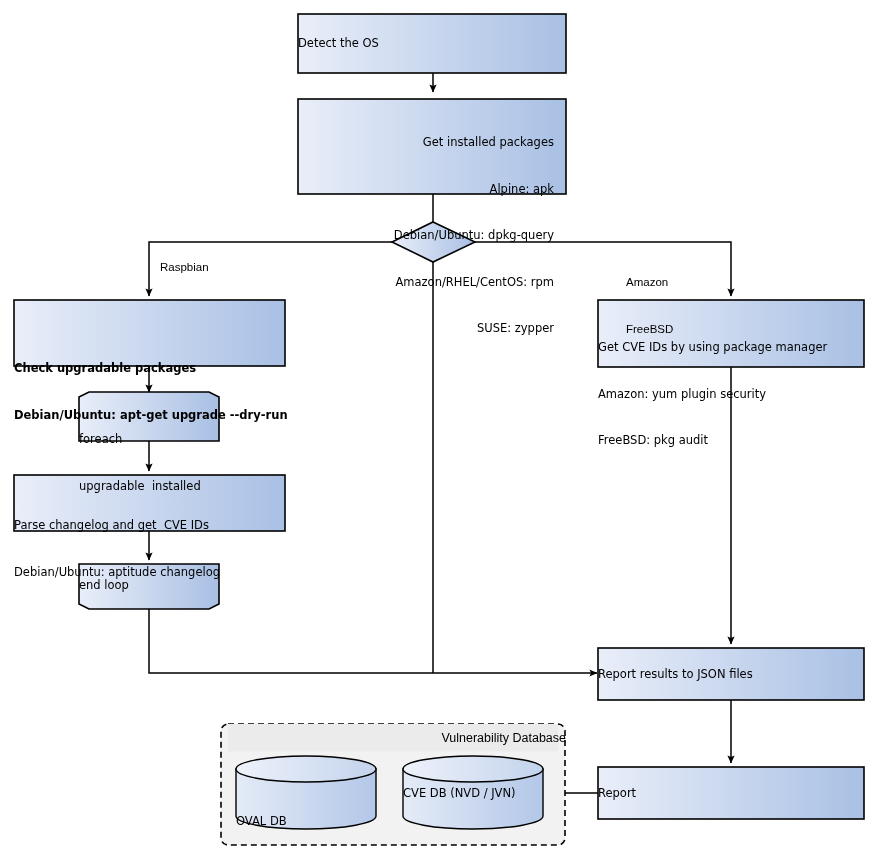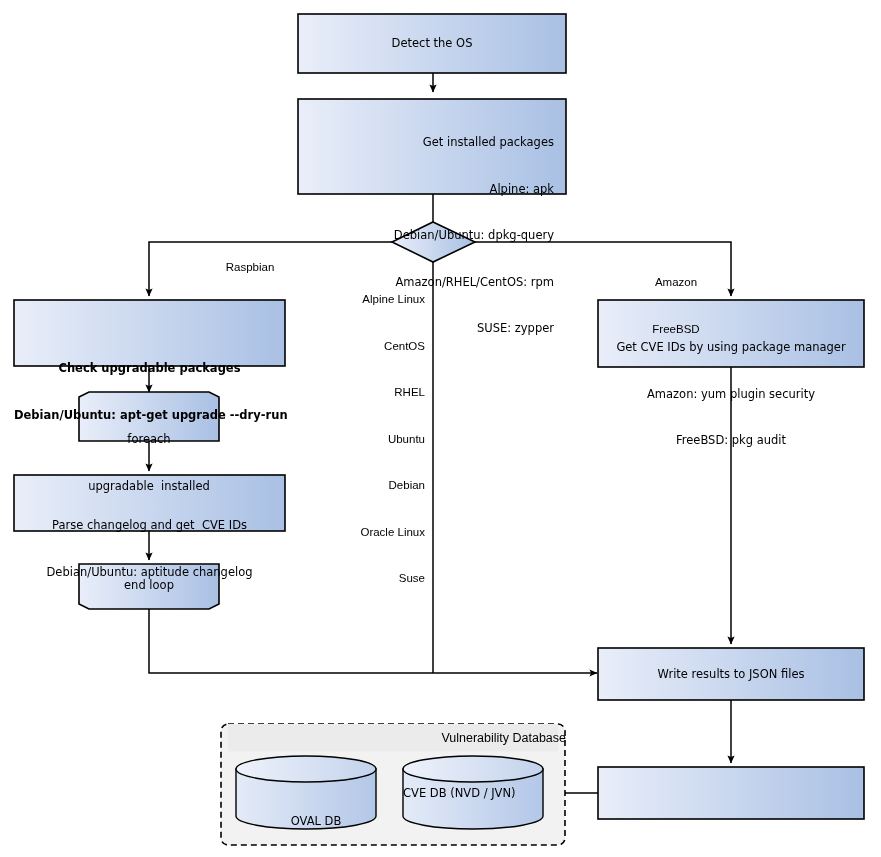--- a/index.html
+++ b/index.html
@@ -29,21 +29,21 @@
   }
   .node-text {
     position: absolute;
     font-family: "DejaVu Sans", sans-serif;
     font-size: 11.5px;
     color: #000000;
     line-height: 15.5px;
     white-space: pre;
     pointer-events: none;
   }
-  .center-text { text-align: center; }
+  .center-text { text-align: left; }
   .right-text  { text-align: right; }
   .edge-label {
     position: absolute;
     font-family: Liberation Sans, sans-serif;
     font-size: 11.5px;
     color: #000000;
     line-height: 15.5px;
     white-space: pre;
   }
   .group-title {
@@ -156,29 +156,20 @@
     <div>Debian/Ubuntu: dpkg-query</div>
     <div>Amazon/RHEL/CentOS: rpm</div>
     <div>SUSE: zypper</div>
   </div>
   <div class="hit" style="left:298px; top:99px; width:268px; height:95px;"></div>
 
   <div class="hit" style="left:392px; top:222px; width:83px; height:40px;"></div>
 
   <div class="edge-label center-text" style="left:160px; top:260px; width:180px;">Raspbian</div>
 
-  <div class="edge-label right-text" style="left:304px; top:261px; width:121px;">
-    <div>Alpine Linux</div>
-    <div>CentOS</div>
-    <div>RHEL</div>
-    <div>Ubuntu</div>
-    <div>Debian</div>
-    <div>Oracle Linux</div>
-    <div>Suse</div>
-  </div>
 
   <div class="edge-label center-text" style="left:626px; top:244px; width:100px;">
     <div>Amazon</div>
     <div>FreeBSD</div>
   </div>
 
   <div class="node-text center-text" style="left:14px; top:330px; width:271px;font-weight:bold;">
     <div>Check upgradable packages</div>
     <div>Debian/Ubuntu: apt-get upgrade --dry-run</div>
   </div>
@@ -199,23 +190,24 @@
   <div class="node-text center-text" style="left:79px; top:578px; width:140px;">end loop</div>
   <div class="hit" style="left:79px; top:564px; width:140px; height:45px;"></div>
 
   <div class="node-text center-text" style="left:598px; top:309px; width:266px;">
     <div>Get CVE IDs by using package manager</div>
     <div>Amazon: yum plugin security</div>
     <div>FreeBSD: pkg audit</div>
   </div>
   <div class="hit" style="left:598px; top:300px; width:266px; height:67px;"></div>
 
-  <div class="node-text center-text" style="left:598px; top:667px; width:266px;">Write results to JSON files</div>
+  <div class="node-text center-text" style="left:598px; top:667px; width:266px;">Report results to JSON files</div>
   <div class="hit" style="left:598px; top:648px; width:266px; height:52px;"></div>
 
+  <div class="node-text center-text" style="left:598px; top:786px; width:266px;">Report</div>
   <div class="hit" style="left:598px; top:767px; width:266px; height:52px;"></div>
 
   <div class="group-title" style="left:258px; top:731px; width:308px;">Vulnerability Database</div>
 
   <div class="node-text center-text" style="left:236px; top:814px; width:160px;">OVAL DB</div>
   <div class="hit" style="left:236px; top:756px; width:140px; height:73px;"></div>
 
   <div class="node-text center-text" style="left:403px; top:786px; width:111px;">CVE DB (NVD / JVN)</div>
   <div class="hit" style="left:403px; top:756px; width:140px; height:73px;"></div>
 

